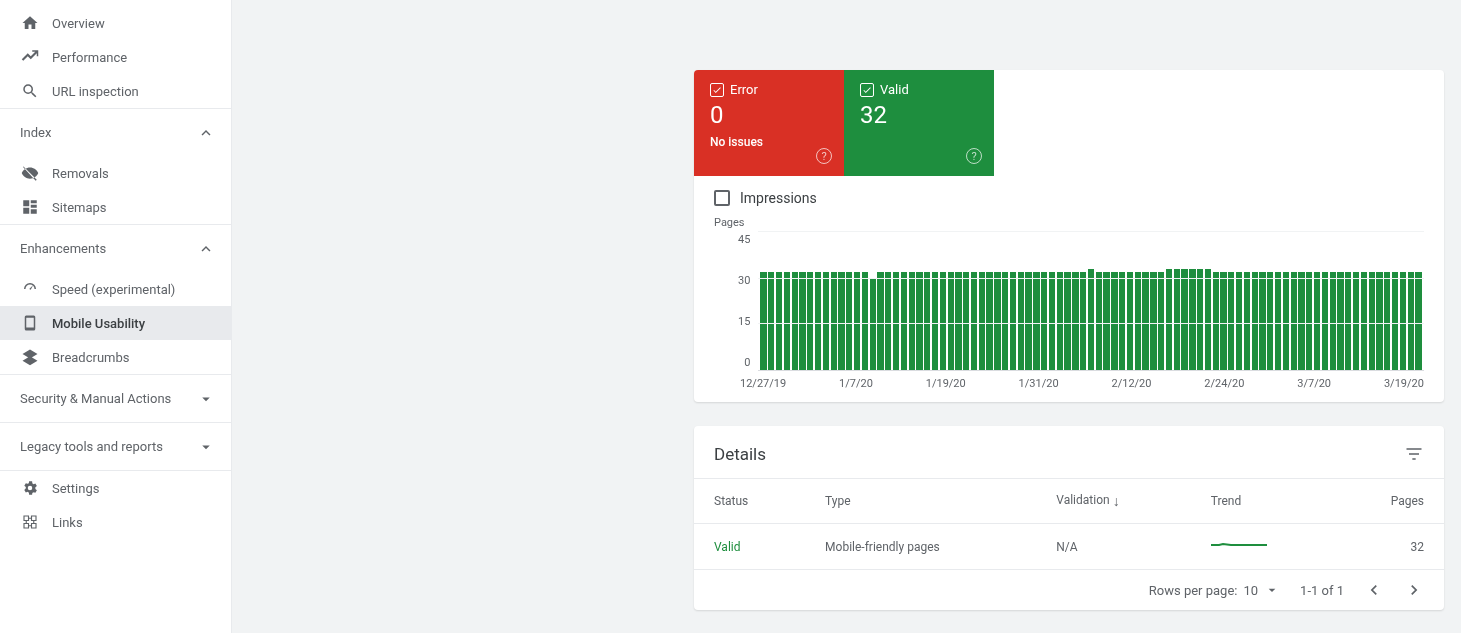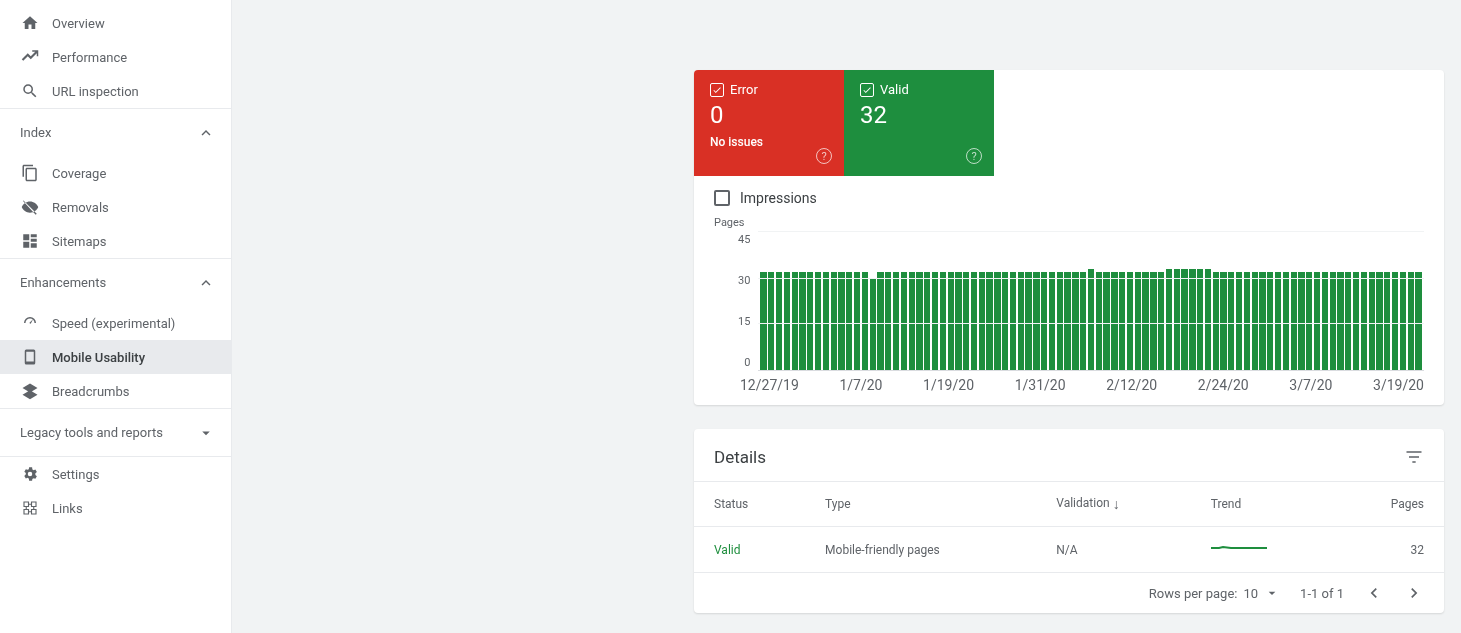--- a/index.html
+++ b/index.html
@@ -27,21 +27,21 @@
   .imp-row { display:flex; align-items:center; padding: 14px 20px 10px; gap:10px;}
   .imp-cbx { width:16px; height:16px; border:2px solid #5f6368; border-radius:2px;}
   .imp-label { font-size:14px; color:#3c4043;}
   .chartwrap { padding: 0 20px 12px;}
   .chart-title { font-size:11px; color:#5f6368; margin-bottom:2px;}
   .chart-area { display:flex;margin-left:24px; }
   .yaxis { display:flex; flex-direction:column; justify-content: space-between; height:140px; font-size:11px; color:#5f6368; align-items:flex-end; padding-right:8px; padding-top:2px; padding-bottom:2px;}
   .plot { flex:1; height:140px; border-top:1px solid #f1f3f4; border-bottom:1px solid #dadce0; position:relative; display:flex; align-items:flex-end; gap:1.5px; padding:0 2px;}
   .plot .grid { position:absolute; left:0; right:0; border-top:1px solid #f1f3f4;}
   .bar { flex:1; background:#1e8e3e;}
-  .xaxis { display:flex; justify-content: space-between; font-size:14px; color:#5f6368; padding:6px 0 0 26px;}
+  .xaxis { display:flex; justify-content: space-between; font-size:11px; color:#5f6368; padding:6px 0 0 26px;}
   .details-card { padding: 0;}
   .details-header { display:flex; align-items:center; justify-content:space-between; padding: 18px 20px 14px;}
   .details-header h2 { font-size:17px; font-weight:400; color:#3c4043;}
   .tbl { width:100%; border-collapse:collapse;}
   .tbl th, .tbl td { text-align:left; font-size:12px; padding: 14px 20px; color:#5f6368; border-top:1px solid #e8eaed;}
   .tbl th { font-weight:400; }
   .tbl td.status { color:#1e8e3e;}
   .tbl th.right, .tbl td.right { text-align:right;}
   .sortarr { font-size:14px; vertical-align:middle;}
   .trendcell svg { stroke:#1e8e3e; stroke-width:2; fill:none;}
@@ -82,28 +82,20 @@
 
   <div class="nav-section-header">
     <span>Index</span>
     <svg class="chev" viewBox="0 0 24 24" width="18" height="18">
         <path d="M12 8l-6 6 1.41 1.41L12 10.83l4.59 4.58L18 14z"></path>
       </svg>
   </div>
   <div class="nav-item">
     <span class="icon">
         <svg viewBox="0 0 24 24" width="18" height="18">
-          <path d="M16 1H4c-1.1 0-2 .9-2 2v14h2V3h12V1zm3 4H8c-1.1 0-2 .9-2 2v14c0 1.1.9 2 2 2h11c1.1 0 2-.9 2-2V7c0-1.1-.9-2-2-2zm0 16H8V7h11v14z"></path>
-        </svg>
-      </span>
-    <span>Coverage</span>
-  </div>
-  <div class="nav-item">
-    <span class="icon">
-        <svg viewBox="0 0 24 24" width="18" height="18">
           <path d="M12 4.5C7 4.5 2.73 7.61 1 12c1.73 4.39 6 7.5 11 7.5s9.27-3.11 11-7.5c-1.73-4.39-6-7.5-11-7.5zM3 3l18 18-1.41 1.41L3 4.41z"></path>
         </svg>
       </span>
     <span>Removals</span>
   </div>
   <div class="nav-item">
     <span class="icon">
         <svg viewBox="0 0 24 24" width="18" height="18">
           <path d="M3 3h8v8H3zM13 3h8v4h-8zM13 9h8v4h-8zM3 13h8v8H3zM13 15h8v6h-8z"></path>
         </svg>
@@ -135,20 +127,26 @@
   </div>
   <div class="nav-item">
     <span class="icon">
         <svg viewBox="0 0 24 24" width="18" height="18">
           <path d="M12 2L2 8l10 6 10-6-10-6zm0 9L2 17l10 6 10-6-10-6z"></path>
         </svg>
       </span>
     <span>Breadcrumbs</span>
   </div>
 
+  <div class="nav-section-header">
+    <span>Security &amp; Manual Actions</span>
+    <svg class="chev" viewBox="0 0 24 24" width="18" height="18">
+        <path d="M7 10l5 5 5-5z"></path>
+      </svg>
+  </div>
   <div class="nav-section-header">
     <span>Legacy tools and reports</span>
     <svg class="chev" viewBox="0 0 24 24" width="18" height="18">
         <path d="M7 10l5 5 5-5z"></path>
       </svg>
   </div>
 
   <div style="border-top:1px solid #e8eaed;"></div>
   <div class="nav-item">
     <span class="icon">

